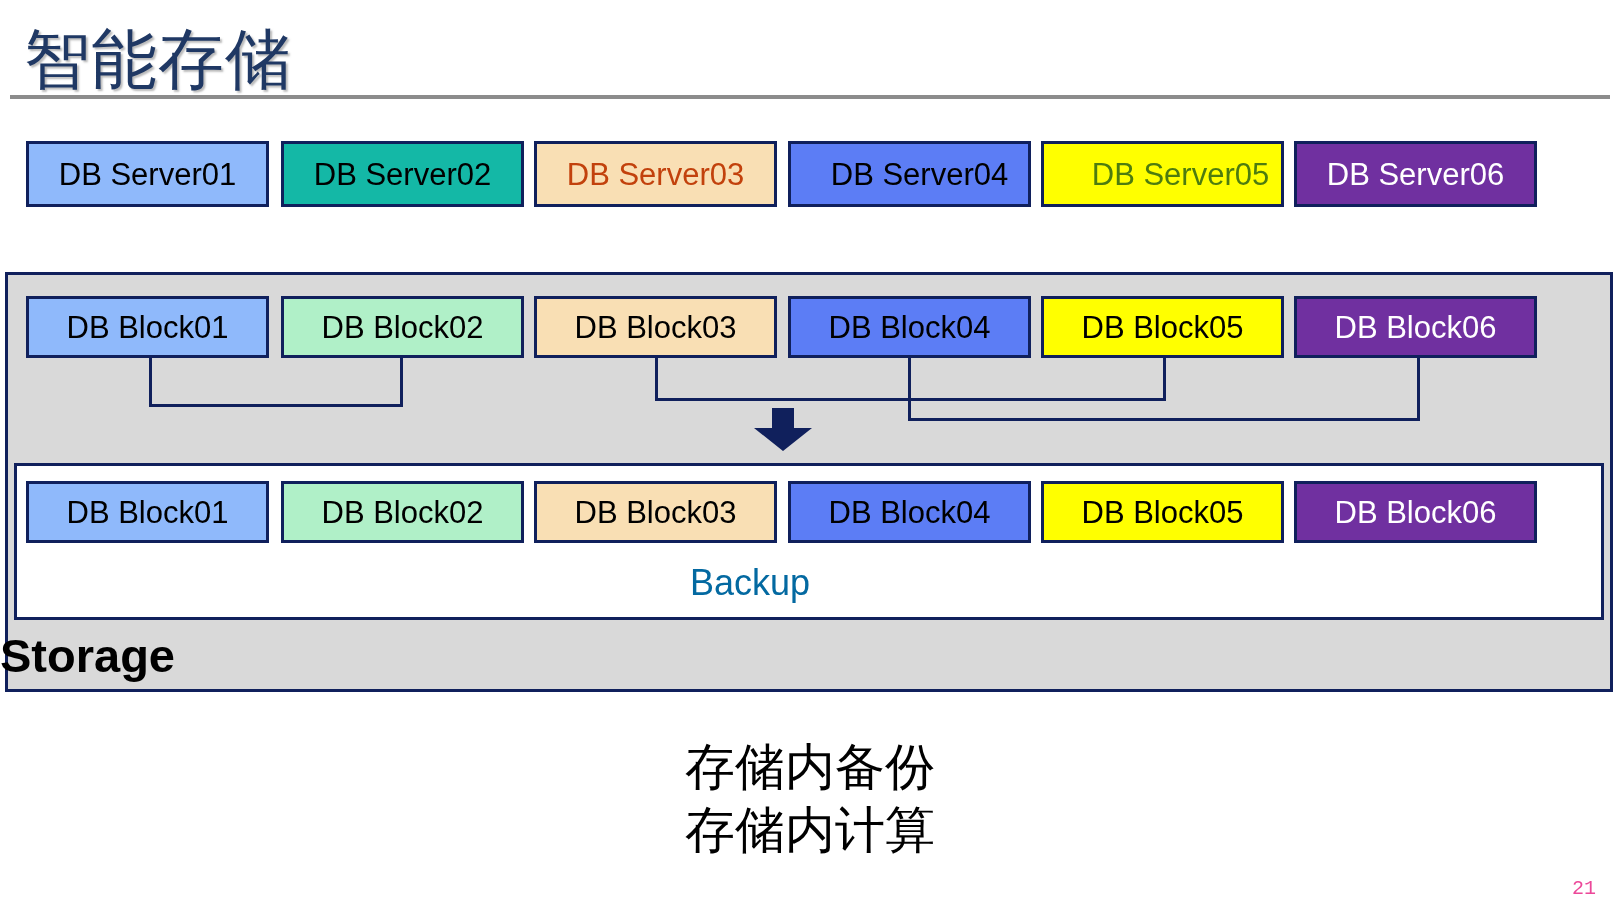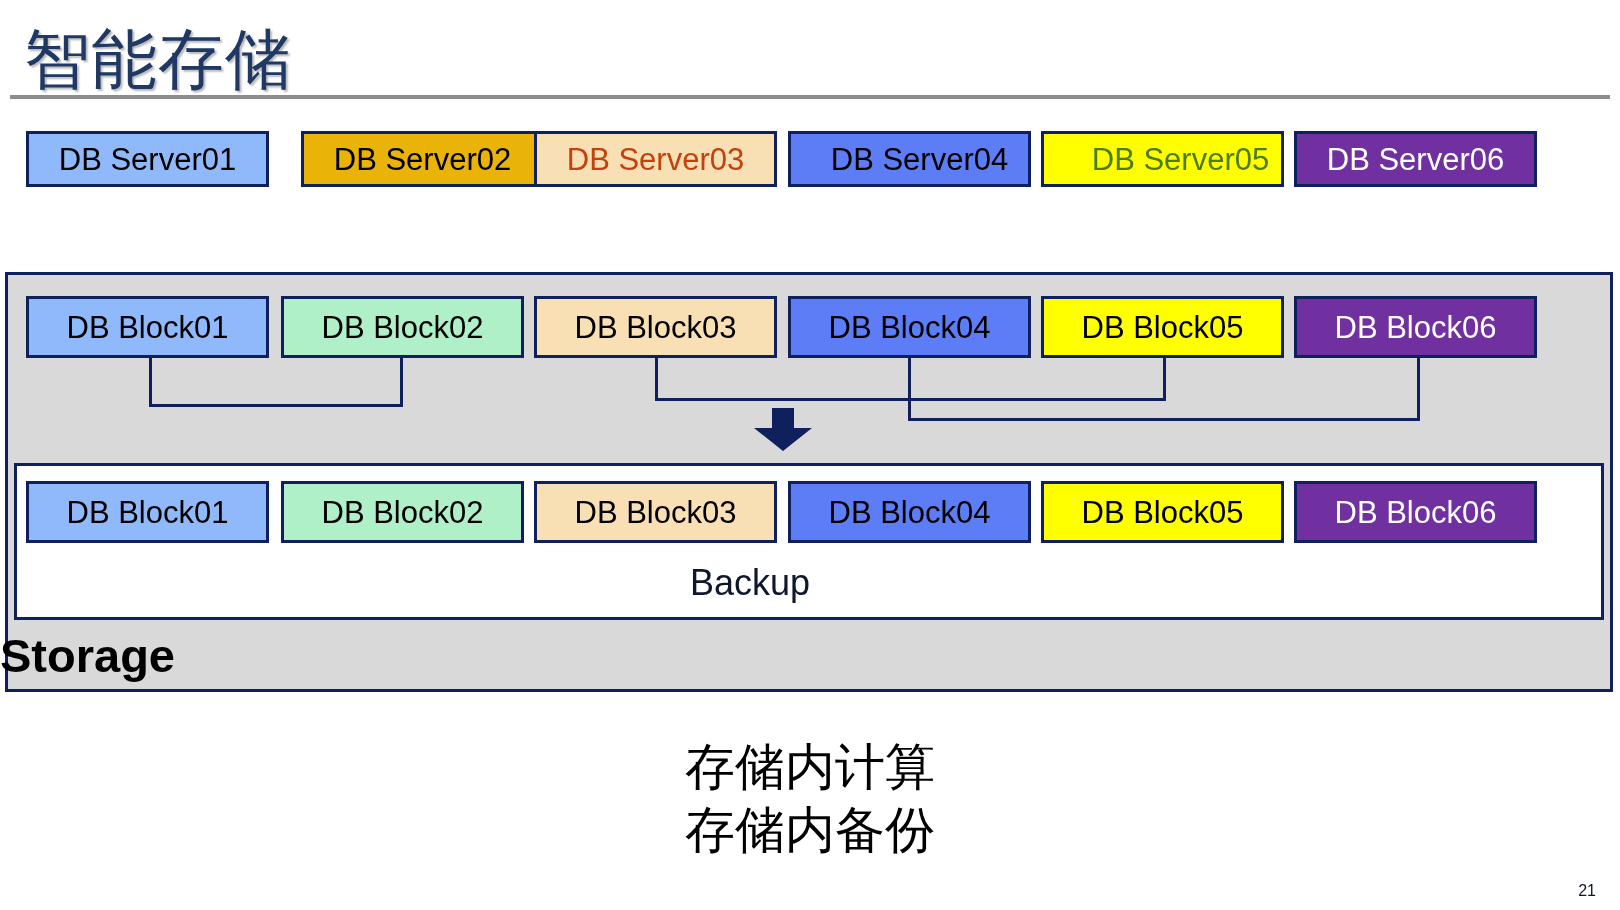--- a/index.html
+++ b/index.html
@@ -48,21 +48,21 @@
     align-items: center;
     justify-content: center;
     font-size: 31px;
     line-height: 1;
     white-space: nowrap;
     color: #000000;
   }
 
   
   #server-row { position: absolute; left: 0; top: 0; width: 1620px; height: 910px; pointer-events: none; }
-  .server-box { top: 131px; height: 56px; }
+  .server-box { top: 141px; height: 66px; }
 
   
   #storage-panel {
     position: absolute;
     left: 5px;
     top: 272px;
     width: 1608px;
     height: 420px;
     box-sizing: border-box;
     border: 3px solid #10205C;
@@ -99,21 +99,21 @@
   .block-bot { top: 481px; height: 62px; }
 
   #backup-label {
     position: absolute;
     left: 0;
     top: 565px;
     width: 1500px;
     text-align: center;
     font-size: 36px;
     line-height: 1;
-    color: #0f172a;
+    color: #0369a1;
   }
   #storage-label {
     position: absolute;
     left: 0;
     top: 632px;
     width: 1620px;
     text-align: left;
     font-size: 47px;
     line-height: 1;
     font-weight: bold;
@@ -130,22 +130,23 @@
     font-size: 50px;
     line-height: 63px;
     color: #000000;
   }
 
   
   #page-number {
     position: absolute;
     right: 24px;
     bottom: 10px;
-    font-size: 16px;
-    color: #0f172a;
+    font-size: 20px;
+    color: #ec4899;
+    font-family: Liberation Mono, monospace;
   }
 </style>
 </head>
 <body>
 
 <div id="slide-title">智能存储</div>
 <div id="title-rule"></div>
 
 <div id="server-row"></div>
 
@@ -165,30 +166,30 @@
 
 <svg id="down-arrow" viewBox="0 0 62 44">
   <polygon points="20,0 42,0 42,20 60,20 31,43 2,20 20,20" fill="#10205C"></polygon>
 </svg>
 
 <div id="backup-box"></div>
 <div id="backup-label">Backup</div>
 <div id="storage-label">Storage</div>
 
 <div id="caption">
+  <div>存储内备份</div>
   <div>存储内计算</div>
-  <div>存储内备份</div>
 </div>
 
 <div id="page-number">21</div>
 
 <div class="node server-box" style="left: 26px; width: 243px; background: rgb(143, 185, 251); color: rgb(0, 0, 0);">
     <span>DB Server01</span>
   </div>
-<div class="node server-box" style="left: 281px; width: 243px; background: #eab308; color: rgb(0, 0, 0); margin-left: 20px;">
+<div class="node server-box" style="left: 281px; width: 243px; background: #14b8a6; color: rgb(0, 0, 0);">
     <span>DB Server02</span>
   </div>
 <div class="node server-box" style="left: 534px; width: 243px; background: rgb(249, 223, 180); color: #c2410c; text-align: center;">
     <span>DB Server03</span>
   </div>
 <div class="node server-box" style="left: 788px; width: 243px; background: rgb(92, 125, 245); color: rgb(0, 0, 0); padding-left: 20px;">
     <span>DB Server04</span>
   </div>
 <div class="node server-box" style="left: 1041px; width: 243px; background: rgb(255, 255, 0); color: #4d7c0f; padding-left: 36px;">
     <span>DB Server05</span>

